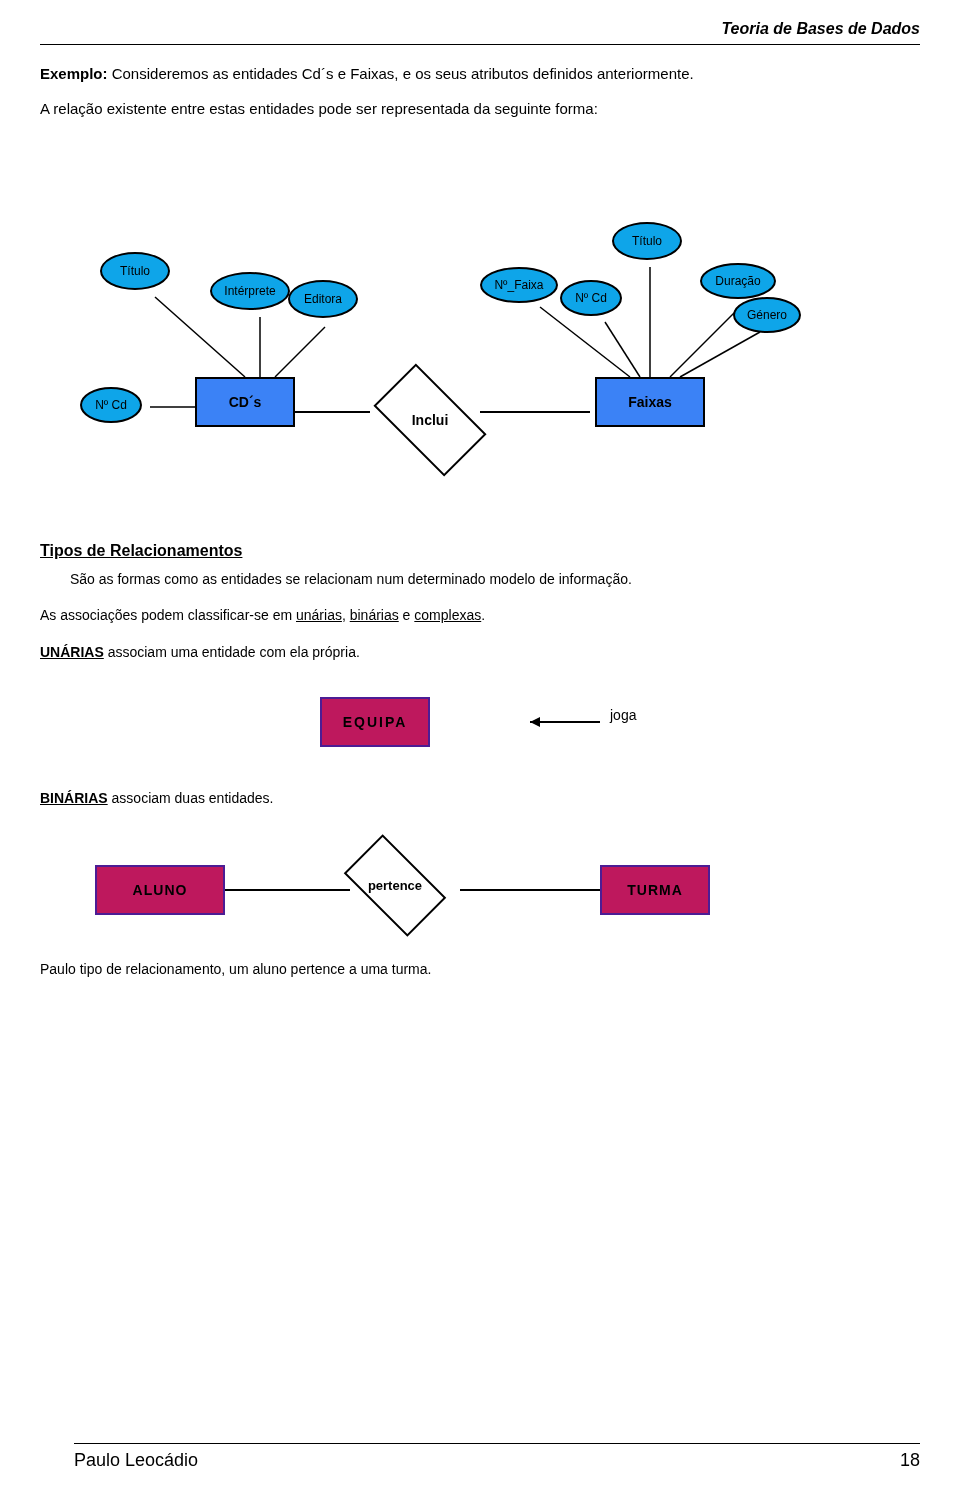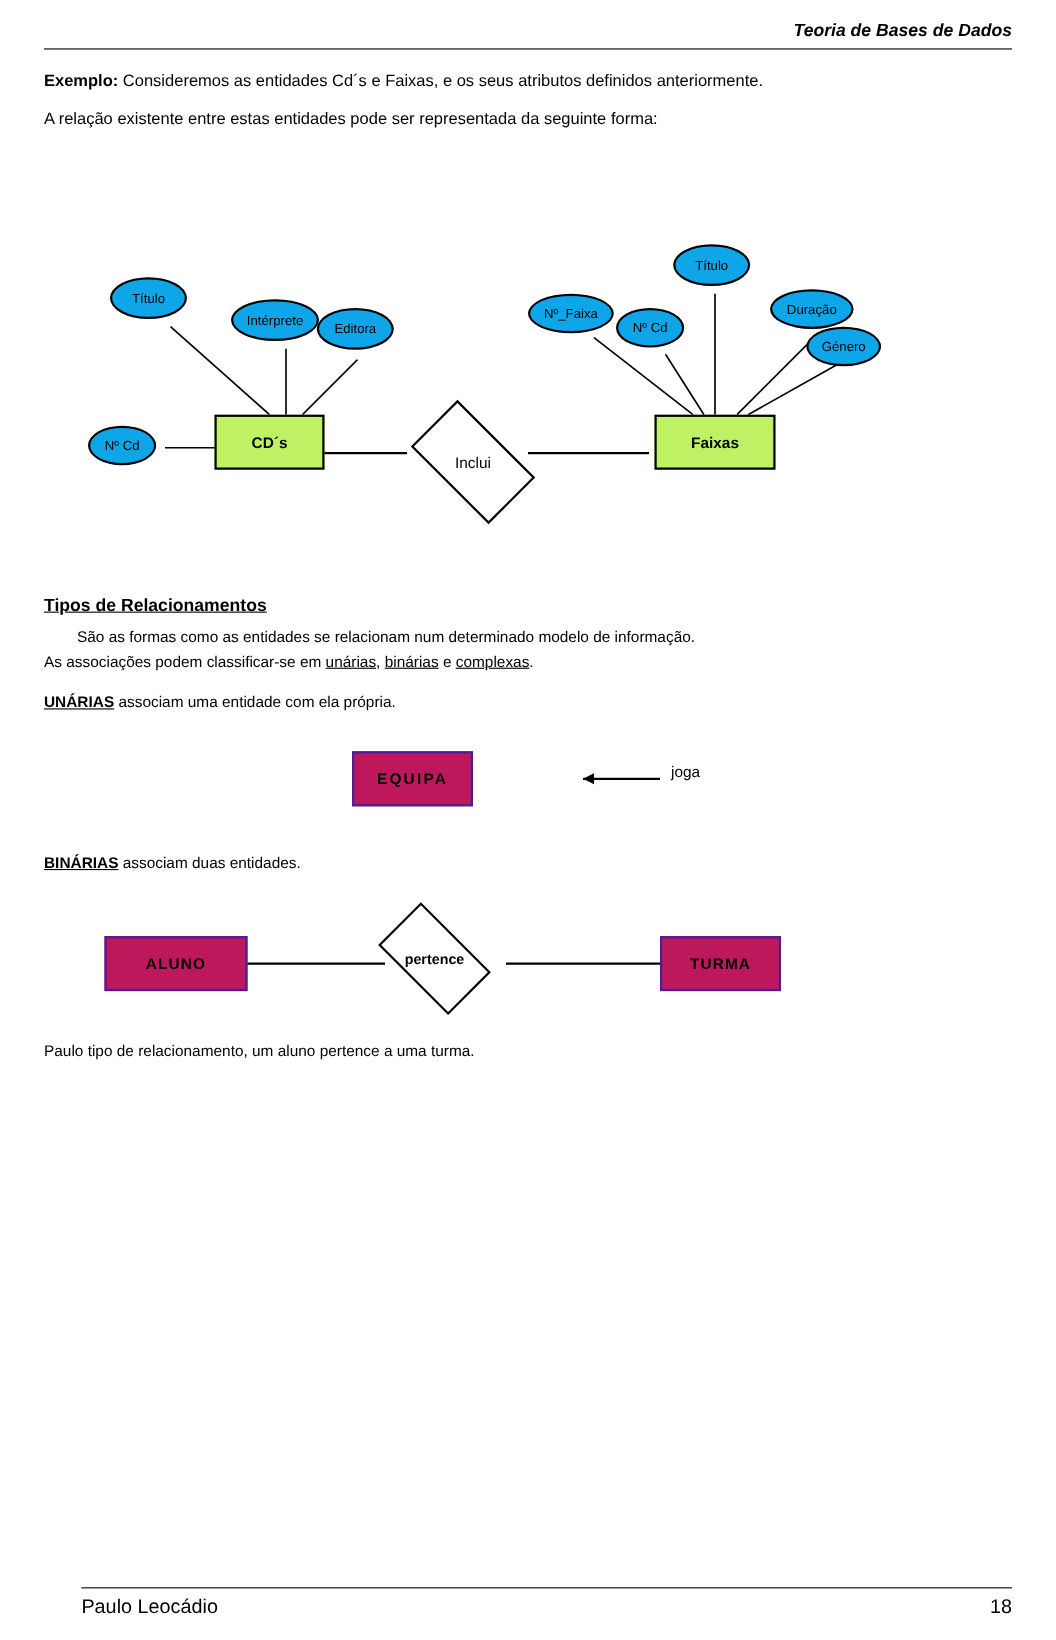--- a/index.html
+++ b/index.html
@@ -39,21 +39,21 @@
       position: relative;
       width: 100%;
       height: 380px;
       margin-bottom: 30px;
     }
 
     
     .entity {
       position: absolute;
       border: 2px solid #000;
-      background: #bef264;
+      background: #3b82f6;
       display: flex;
       align-items: center;
       justify-content: center;
       font-size: 14px;
       font-weight: bold;
     }
 
     
     .diamond-wrap {
       position: absolute;
@@ -65,21 +65,21 @@
       width: 100px;
       height: 60px;
       background: #fff;
       border: 2px solid #000;
       transform: rotate(45deg);
       position: relative;
     }
     .diamond-label {
       position: absolute;
       font-size: 14px;
-      font-weight: normal;
+      font-weight: bold;
       transform: rotate(0deg);
       z-index: 2;
       white-space: nowrap;
     }
 
     
     .attribute {
       position: absolute;
       border: 2px solid #000;
       border-radius: 50%;
@@ -108,21 +108,21 @@
     
     .section-heading {
       font-size: 16px;
       font-weight: bold;
       text-decoration: underline;
       margin-bottom: 8px;
     }
     .section-text {
       font-size: 14px;
       line-height: 1.6;
-      margin-bottom: 0;
+      margin-bottom: 14px;
       margin-left: 30px;
     }
     .section-text-full {
       font-size: 14px;
       line-height: 1.6;
       margin-bottom: 14px;
     }
 
     
     .underline { text-decoration: underline; }

